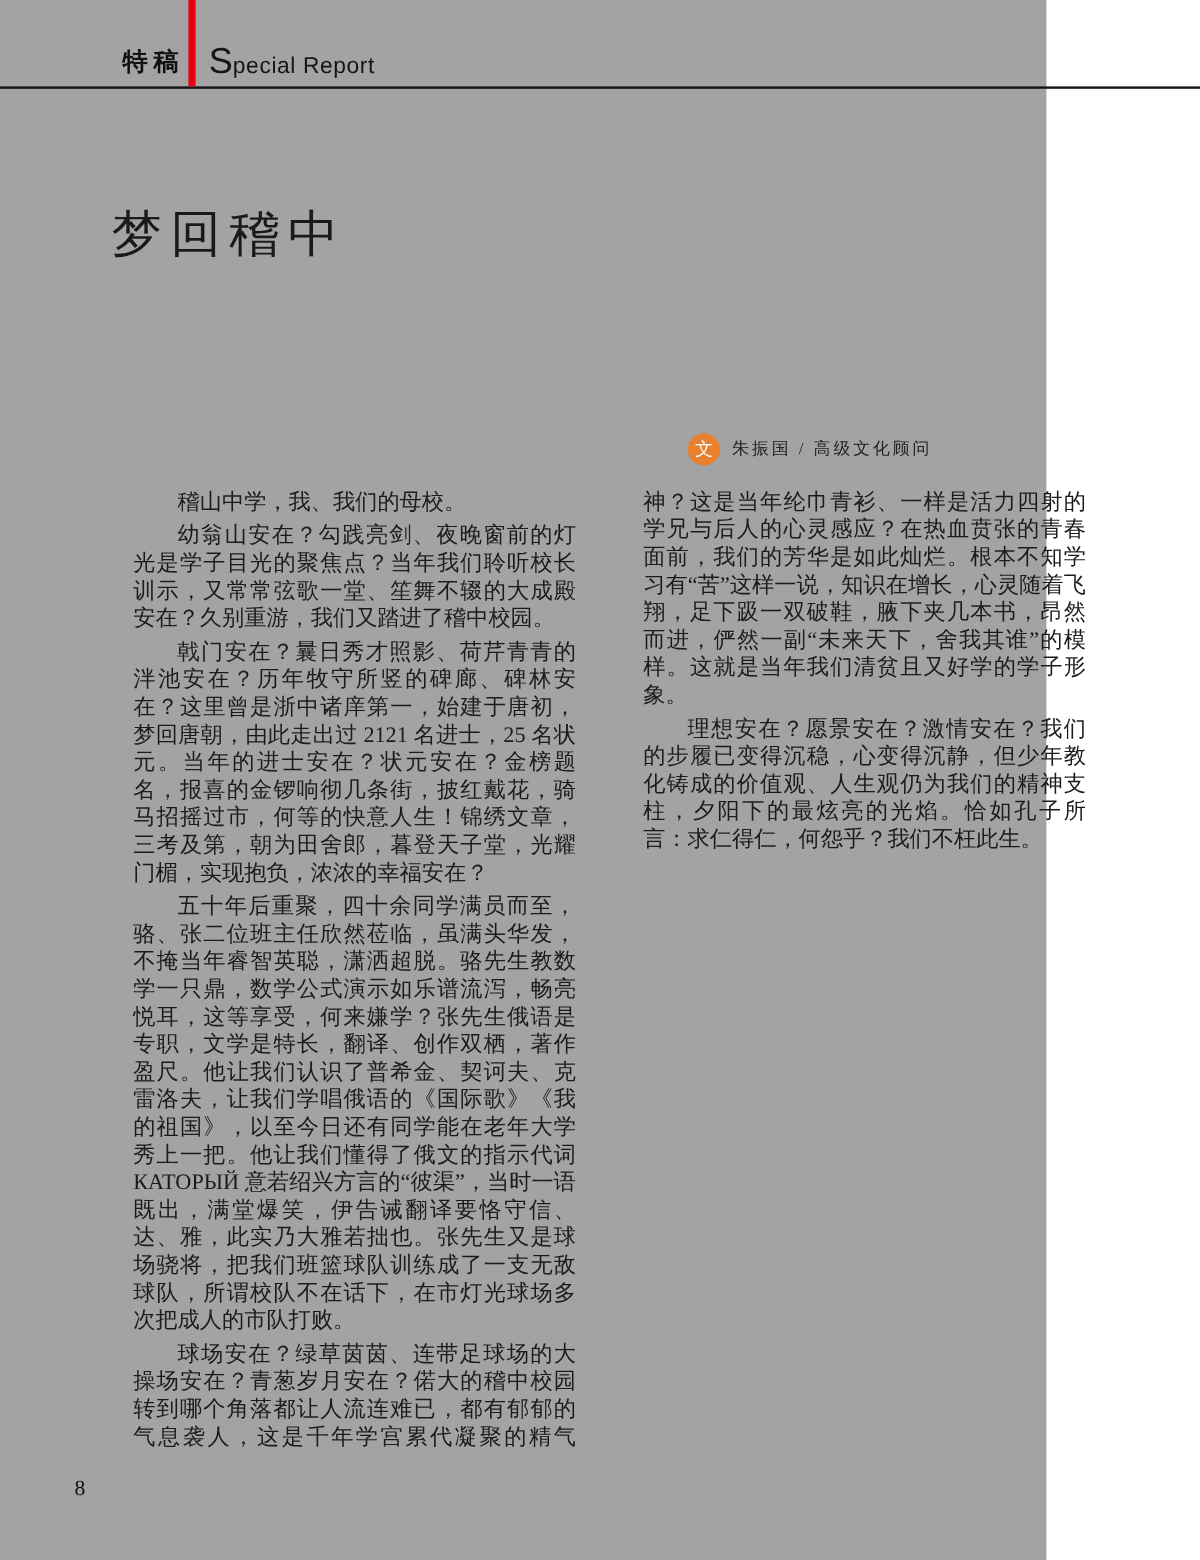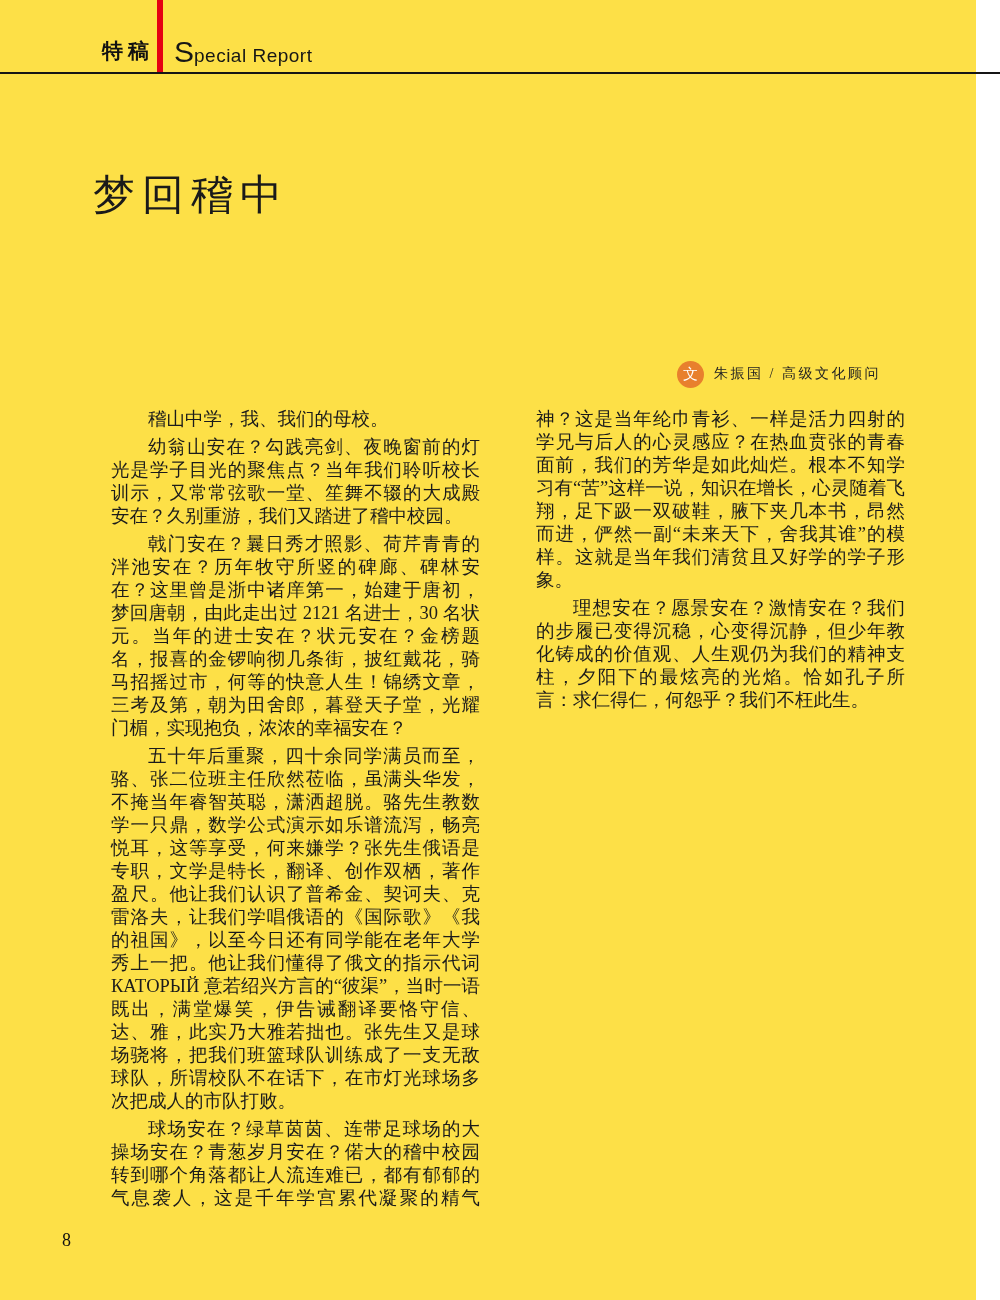--- a/index.html
+++ b/index.html
@@ -4,21 +4,21 @@
 <style>
   html, body { margin: 0; padding: 0; }
   body {
     width: 1000px; height: 1300px;
     background: #ffffff;
     font-family: "Liberation Serif", "DejaVu Serif", serif;
     color: #1b1b1b;
     position: relative;
     overflow: hidden;
   }
-  .page { position: absolute; inset: 0; width: 976px; height: 1300px; background: #fde047; }
+  .page { position: absolute; inset: 0; width: 872px; height: 1300px; background: #a3a3a3; }
 
   
   .page-header {
     position: absolute; top: 0; left: 0; width: 1000px; height: 74px;
     border-bottom: 2px solid #151515;
     box-sizing: border-box;
   }
   .section-cn {
     position: absolute; left: 102px; bottom: 7px;
     font-family: "Liberation Sans", "DejaVu Sans", sans-serif;
@@ -99,21 +99,21 @@
   <h1 class="article-title">梦回稽中</h1>
 
   <div class="byline">
     <span class="byline-icon" style="background: rgb(232, 128, 45);">文</span>
     <span class="byline-author">朱振国 / 高级文化顾问</span>
   </div>
 
   <div class="article-body">
     <p>稽山中学，我、我们的母校。</p>
     <p>幼翁山安在？勾践亮剑、夜晚窗前的灯光是学子目光的聚焦点？当年我们聆听校长训示，又常常弦歌一堂、笙舞不辍的大成殿安在？久别重游，我们又踏进了稽中校园。</p>
-    <p>戟门安在？曩日秀才照影、荷芹青青的泮池安在？历年牧守所竖的碑廊、碑林安在？这里曾是浙中诸庠第一，始建于唐初，梦回唐朝，由此走出过 2121 名进士，30 名状元。当年的进士安在？状元安在？金榜题名，报喜的金锣响彻几条街，披红戴花，骑马招摇过市，何等的快意人生！锦绣文章，三考及第，朝为田舍郎，暮登天子堂，光耀门楣，实现抱负，浓浓的幸福安在？</p>
+    <p>戟门安在？曩日秀才照影、荷芹青青的泮池安在？历年牧守所竖的碑廊、碑林安在？这里曾是浙中诸庠第一，始建于唐初，梦回唐朝，由此走出过 2121 名进士，25 名状元。当年的进士安在？状元安在？金榜题名，报喜的金锣响彻几条街，披红戴花，骑马招摇过市，何等的快意人生！锦绣文章，三考及第，朝为田舍郎，暮登天子堂，光耀门楣，实现抱负，浓浓的幸福安在？</p>
     <p>五十年后重聚，四十余同学满员而至，骆、张二位班主任欣然莅临，虽满头华发，不掩当年睿智英聪，潇洒超脱。骆先生教数学一只鼎，数学公式演示如乐谱流泻，畅亮悦耳，这等享受，何来嫌学？张先生俄语是专职，文学是特长，翻译、创作双栖，著作盈尺。他让我们认识了普希金、契诃夫、克雷洛夫，让我们学唱俄语的《国际歌》《我的祖国》，以至今日还有同学能在老年大学秀上一把。他让我们懂得了俄文的指示代词 КАТОРЫЙ 意若绍兴方言的“彼渠”，当时一语既出，满堂爆笑，伊告诫翻译要恪守信、达、雅，此实乃大雅若拙也。张先生又是球场骁将，把我们班篮球队训练成了一支无敌球队，所谓校队不在话下，在市灯光球场多次把成人的市队打败。</p>
     <p>球场安在？绿草茵茵、连带足球场的大操场安在？青葱岁月安在？偌大的稽中校园转到哪个角落都让人流连难已，都有郁郁的气息袭人，这是千年学宫累代凝聚的精气神？这是当年纶巾青衫、一样是活力四射的学兄与后人的心灵感应？在热血贲张的青春面前，我们的芳华是如此灿烂。根本不知学习有“苦”这样一说，知识在增长，心灵随着飞翔，足下趿一双破鞋，腋下夹几本书，昂然而进，俨然一副“未来天下，舍我其谁”的模样。这就是当年我们清贫且又好学的学子形象。</p>
     <p>理想安在？愿景安在？激情安在？我们的步履已变得沉稳，心变得沉静，但少年教化铸成的价值观、人生观仍为我们的精神支柱，夕阳下的最炫亮的光焰。恰如孔子所言：求仁得仁，何怨乎？我们不枉此生。</p>
 
   </div>
 
   <div class="page-number">8</div>
 
 </div>
 

